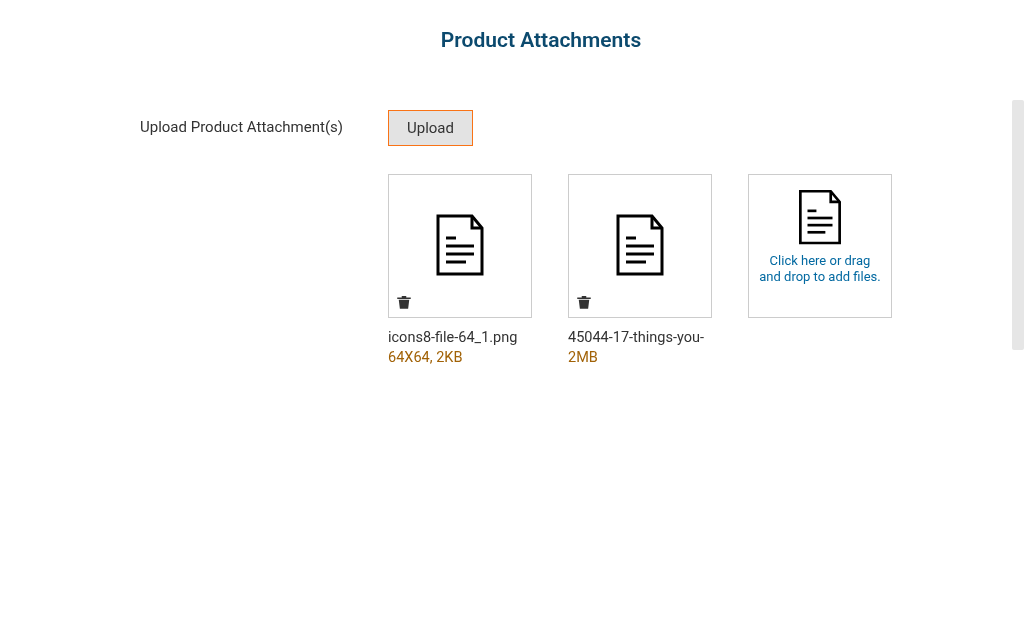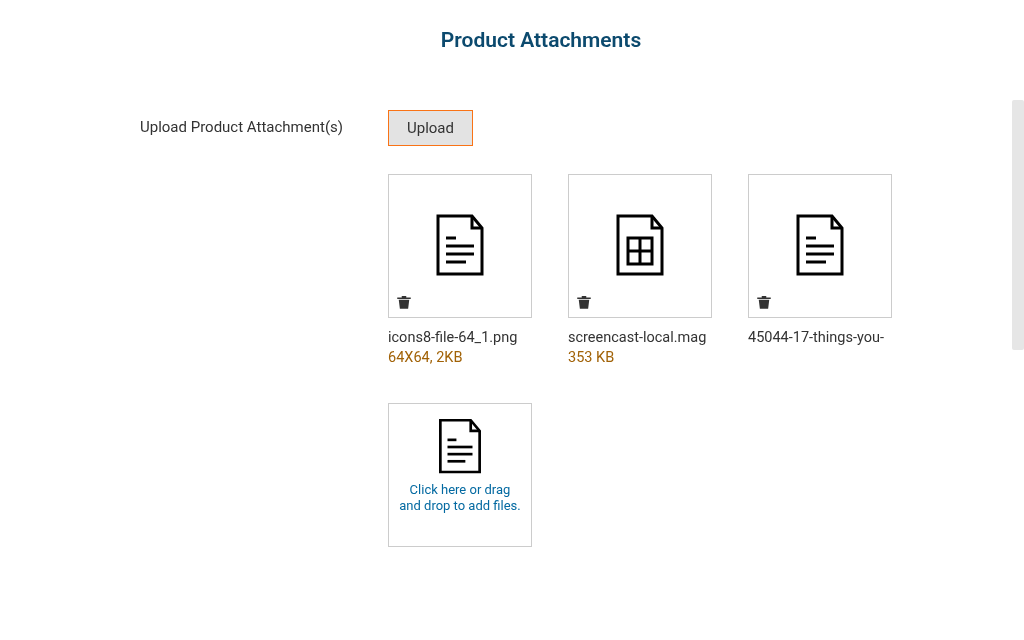--- a/index.html
+++ b/index.html
@@ -144,60 +144,41 @@
               <path d="M3 6h18v2H3V6zm2 3h14l-1.5 12h-11L5 9zm4-5h6v2H9V4z"></path>
               <rect x="9" y="11" width="1.5" height="8"></rect>
               <rect x="13.5" y="11" width="1.5" height="8"></rect>
             </svg>
           </span>
         </div>
         <div class="tile-caption">icons8-file-64_1.png</div>
         <div class="tile-sub">64X64, 2KB</div>
       </div>
 
-      <div class="tile-wrap">
-        <div class="tile">
-          <svg class="tile-icon" viewBox="0 0 56 64" fill="none" stroke="#000" stroke-width="3">
-            <path d="M6 2 H40 L50 14 V60 H6 Z"></path>
-            <path d="M40 2 V14 H50"></path>
-            <rect x="16" y="24" width="24" height="26"></rect>
-            <line x1="28" y1="24" x2="28" y2="50"></line>
-            <line x1="16" y1="37" x2="40" y2="37"></line>
-          </svg>
-          <span class="trash">
-            <svg viewBox="0 0 24 24" fill="#333" width="18" height="18">
-              <path d="M3 6h18v2H3V6zm2 3h14l-1.5 12h-11L5 9zm4-5h6v2H9V4z"></path>
-              <rect x="9" y="11" width="1.5" height="8"></rect>
-              <rect x="13.5" y="11" width="1.5" height="8"></rect>
-            </svg>
-          </span>
-        </div>
-        <div class="tile-caption">screencast-local.mag</div>
-        <div class="tile-sub">353 KB</div>
-      </div>
 
       <div class="tile-wrap">
         <div class="tile">
           <svg class="tile-icon" viewBox="0 0 56 64" fill="none" stroke="#000" stroke-width="3">
             <path d="M6 2 H40 L50 14 V60 H6 Z"></path>
             <path d="M40 2 V14 H50"></path>
             <line x1="14" y1="24" x2="24" y2="24"></line>
             <line x1="14" y1="32" x2="42" y2="32"></line>
             <line x1="14" y1="40" x2="42" y2="40"></line>
             <line x1="14" y1="48" x2="34" y2="48"></line>
           </svg>
           <span class="trash">
             <svg viewBox="0 0 24 24" fill="#333" width="18" height="18">
               <path d="M3 6h18v2H3V6zm2 3h14l-1.5 12h-11L5 9zm4-5h6v2H9V4z"></path>
               <rect x="9" y="11" width="1.5" height="8"></rect>
               <rect x="13.5" y="11" width="1.5" height="8"></rect>
             </svg>
           </span>
         </div>
         <div class="tile-caption">45044-17-things-you-</div>
+        <div class="tile-sub">2MB</div>
       </div>
 
       <div class="dropzone">
         <svg class="dropzone-icon" viewBox="0 0 56 64" fill="none" stroke="#000" stroke-width="3">
           <path d="M6 2 H40 L50 14 V60 H6 Z"></path>
           <path d="M40 2 V14 H50"></path>
           <line x1="14" y1="24" x2="24" y2="24"></line>
           <line x1="14" y1="32" x2="42" y2="32"></line>
           <line x1="14" y1="40" x2="42" y2="40"></line>
           <line x1="14" y1="48" x2="34" y2="48"></line>

